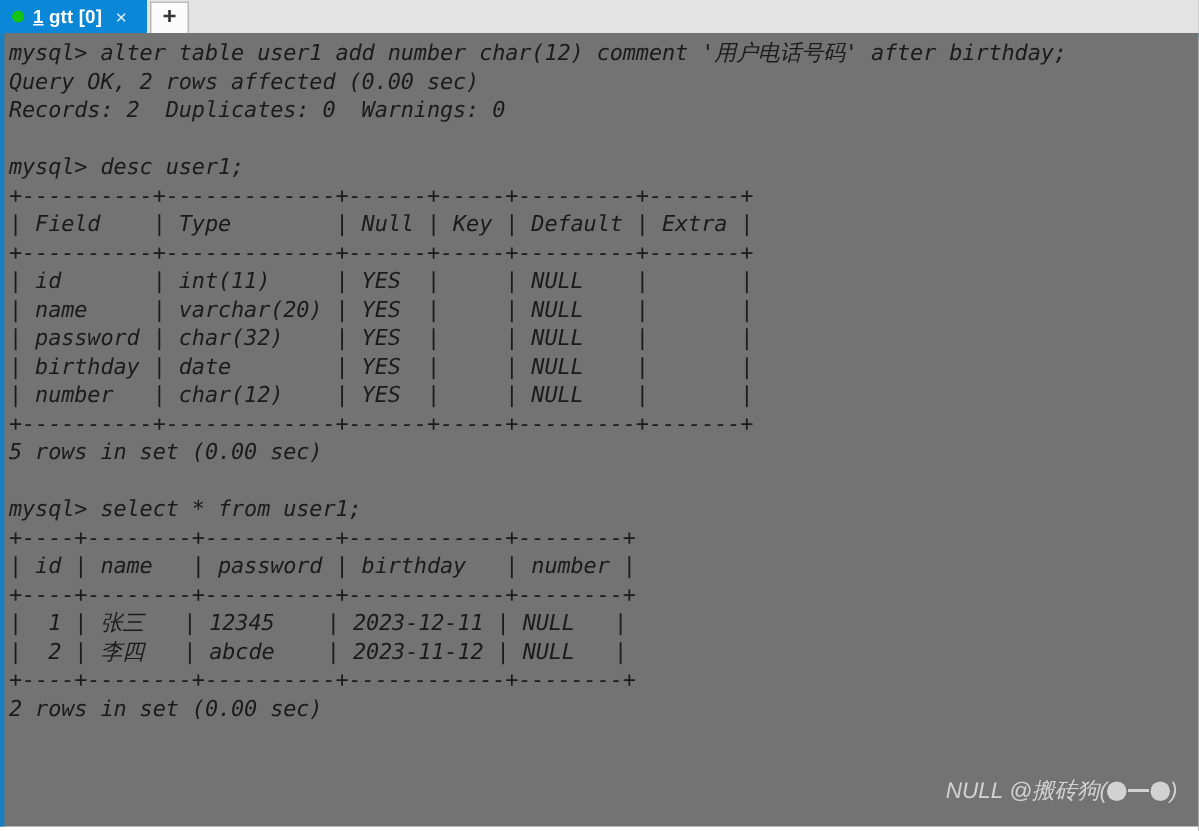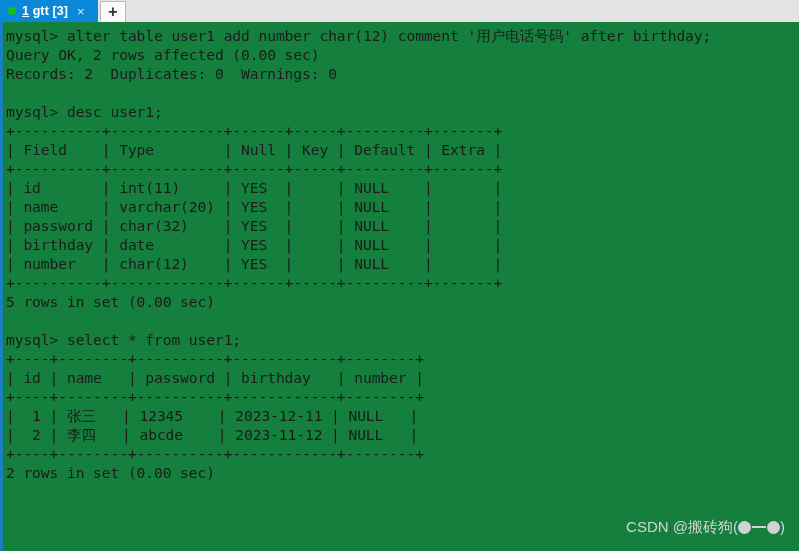--- a/index.html
+++ b/index.html
@@ -86,25 +86,26 @@
   }
   .tabbar-filler {
     flex: 1 1 auto;
     background: #e3e3e3;
   }
 
   
   .terminal {
     position: relative;
     height: 529px;
-    background: #15803d;
+    background: #737373;
     border-left: 3px solid #1a7fc1;
     box-sizing: border-box;
     padding: 4px 0 0 3px;
     overflow: hidden;
+    font-style: italic;
   }
   .term-lines {
     font-family: "DejaVu Sans Mono", "Liberation Mono", monospace;
     font-size: 14.6px;
     line-height: 19px;
     color: #1b1b1b;
     white-space: pre;
     letter-spacing: -0.08px;
   }
   .term-lines .line {
@@ -146,26 +147,26 @@
     vertical-align: 4px;
     margin: 0 1px;
   }
 </style>
 </head>
 <body>
 
 <div class="tabbar">
   <div class="tab">
     <span class="tab-dot"></span>
-    <span class="tab-title"><span class="accel">1</span><span> gtt [3]</span></span>
+    <span class="tab-title"><span class="accel">1</span><span> gtt [0]</span></span>
     <span class="tab-close">×</span>
   </div>
   <div class="tab-new">+</div>
   <div class="tabbar-filler"></div>
 </div>
 
 <div class="terminal">
   <div class="term-lines" id="term-output"><div class="line">mysql&gt; alter table user1 add number char(12) comment '用户电话号码' after birthday;</div><div class="line">Query OK, 2 rows affected (0.00 sec)</div><div class="line">Records: 2  Duplicates: 0  Warnings: 0</div><div class="line"></div><div class="line">mysql&gt; desc user1;</div><div class="line">+----------+-------------+------+-----+---------+-------+</div><div class="line">| Field    | Type        | Null | Key | Default | Extra |</div><div class="line">+----------+-------------+------+-----+---------+-------+</div><div class="line">| id       | int(11)     | YES  |     | NULL    |       |</div><div class="line">| name     | varchar(20) | YES  |     | NULL    |       |</div><div class="line">| password | char(32)    | YES  |     | NULL    |       |</div><div class="line">| birthday | date        | YES  |     | NULL    |       |</div><div class="line">| number   | char(12)    | YES  |     | NULL    |       |</div><div class="line">+----------+-------------+------+-----+---------+-------+</div><div class="line">5 rows in set (0.00 sec)</div><div class="line"></div><div class="line">mysql&gt; select * from user1;</div><div class="line">+----+--------+----------+------------+--------+</div><div class="line">| id | name   | password | birthday   | number |</div><div class="line">+----+--------+----------+------------+--------+</div><div class="line">|  1 | 张三   | 12345    | 2023-12-11 | NULL   |</div><div class="line">|  2 | 李四   | abcde    | 2023-11-12 | NULL   |</div><div class="line">+----+--------+----------+------------+--------+</div><div class="line">2 rows in set (0.00 sec)</div><div class="line"></div></div>
 
   <div class="watermark">
-    <span>CSDN @搬砖狗(</span><span class="wm-eye"></span><span class="wm-dash"></span><span class="wm-eye"></span><span>)</span>
+    <span>NULL @搬砖狗(</span><span class="wm-eye"></span><span class="wm-dash"></span><span class="wm-eye"></span><span>)</span>
   </div>
 </div>
 
 </body></html>

